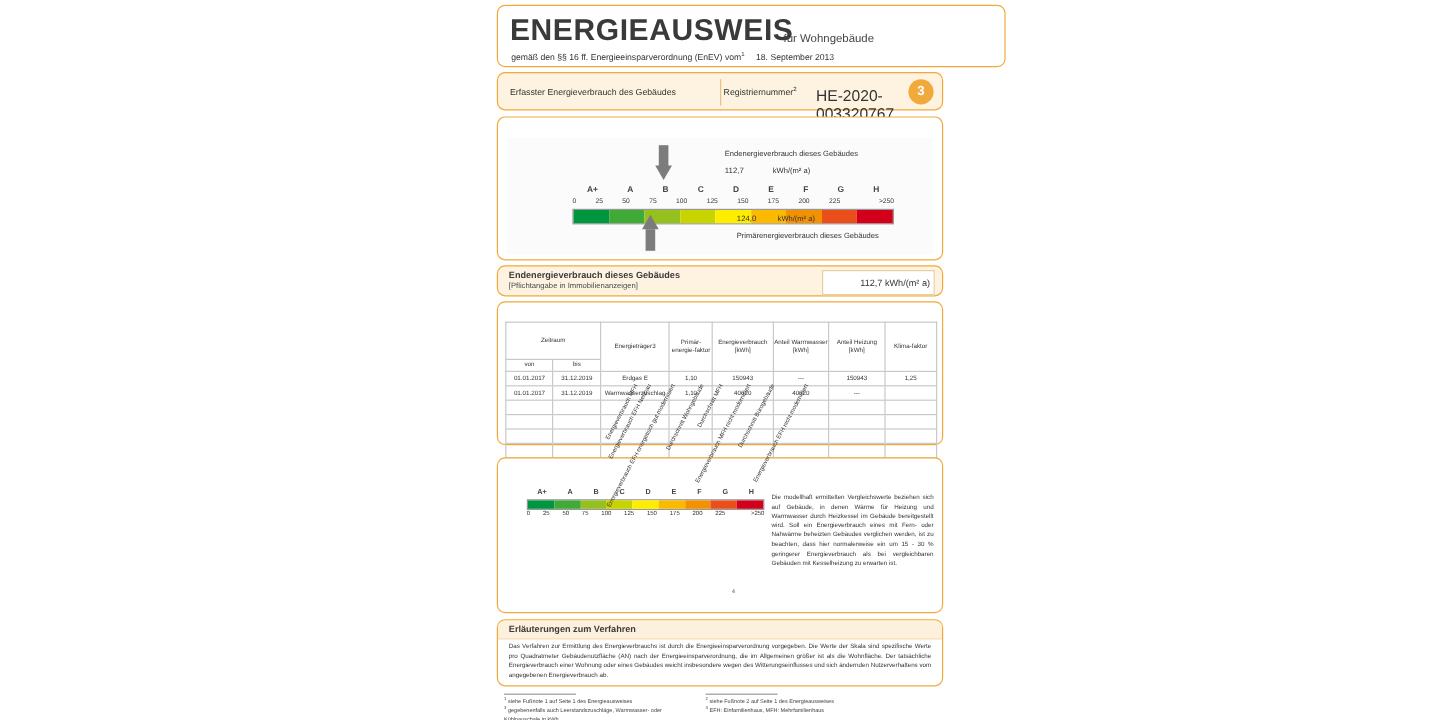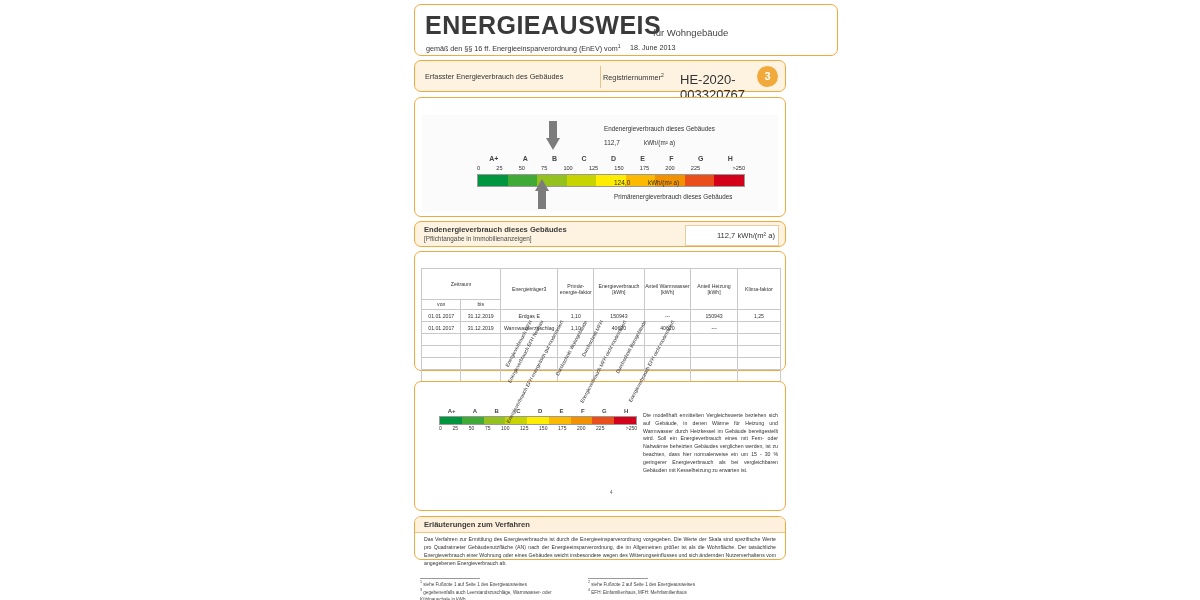--- a/index.html
+++ b/index.html
@@ -268,21 +268,21 @@
     line-height: 1.5;
     color: #333;
     text-align: justify;
   }
   .v-foot {
     position: absolute; left: 195px; top: 108px;
     font-size: 4.5px; color: #555;
   }
 
   
-  #erl-panel { left: 4px; top: 516px; width: 372px; height: 44px; }
+  #erl-panel { left: 4px; top: 516px; width: 372px; height: 56px; }
   .erl-text {
     position: absolute; left: 9px; top: 18px; width: 352px;
     font-size: 5.2px; line-height: 1.55; color: #333; text-align: justify;
   }
 
   
   .footnotes {
     position: absolute; left: 10px; top: 580px; width: 366px;
     font-size: 4.6px; color: #444; line-height: 1.5;
   }
@@ -301,21 +301,21 @@
 
 <div id="page">
   <div class="sheet">
 
     <div class="panel" id="title-panel">
       <div class="title-main">ENERGIEAUSWEIS</div>
       <div class="title-sub">für Wohngebäude</div>
       <div class="title-law">
         <span>gemäß den §§ 16 ff. Energieeinsparverordnung (EnEV) vom</span><span class="sup">1</span>
       </div>
-      <div class="title-date">18. June 2013</div>
+      <div class="title-date">18. September 2013</div>
     </div>
 
     <div class="panel" id="reg-panel">
       <div class="reg-label">Erfasster Energieverbrauch des Gebäudes</div>
       <div class="reg-divider"></div>
       <div class="reg-regnr">
         <span>Registriernummer</span><span class="sup">2</span>
       </div>
       <div class="reg-value">HE-2020-003320767</div>
       <div class="page-circle">3</div>

